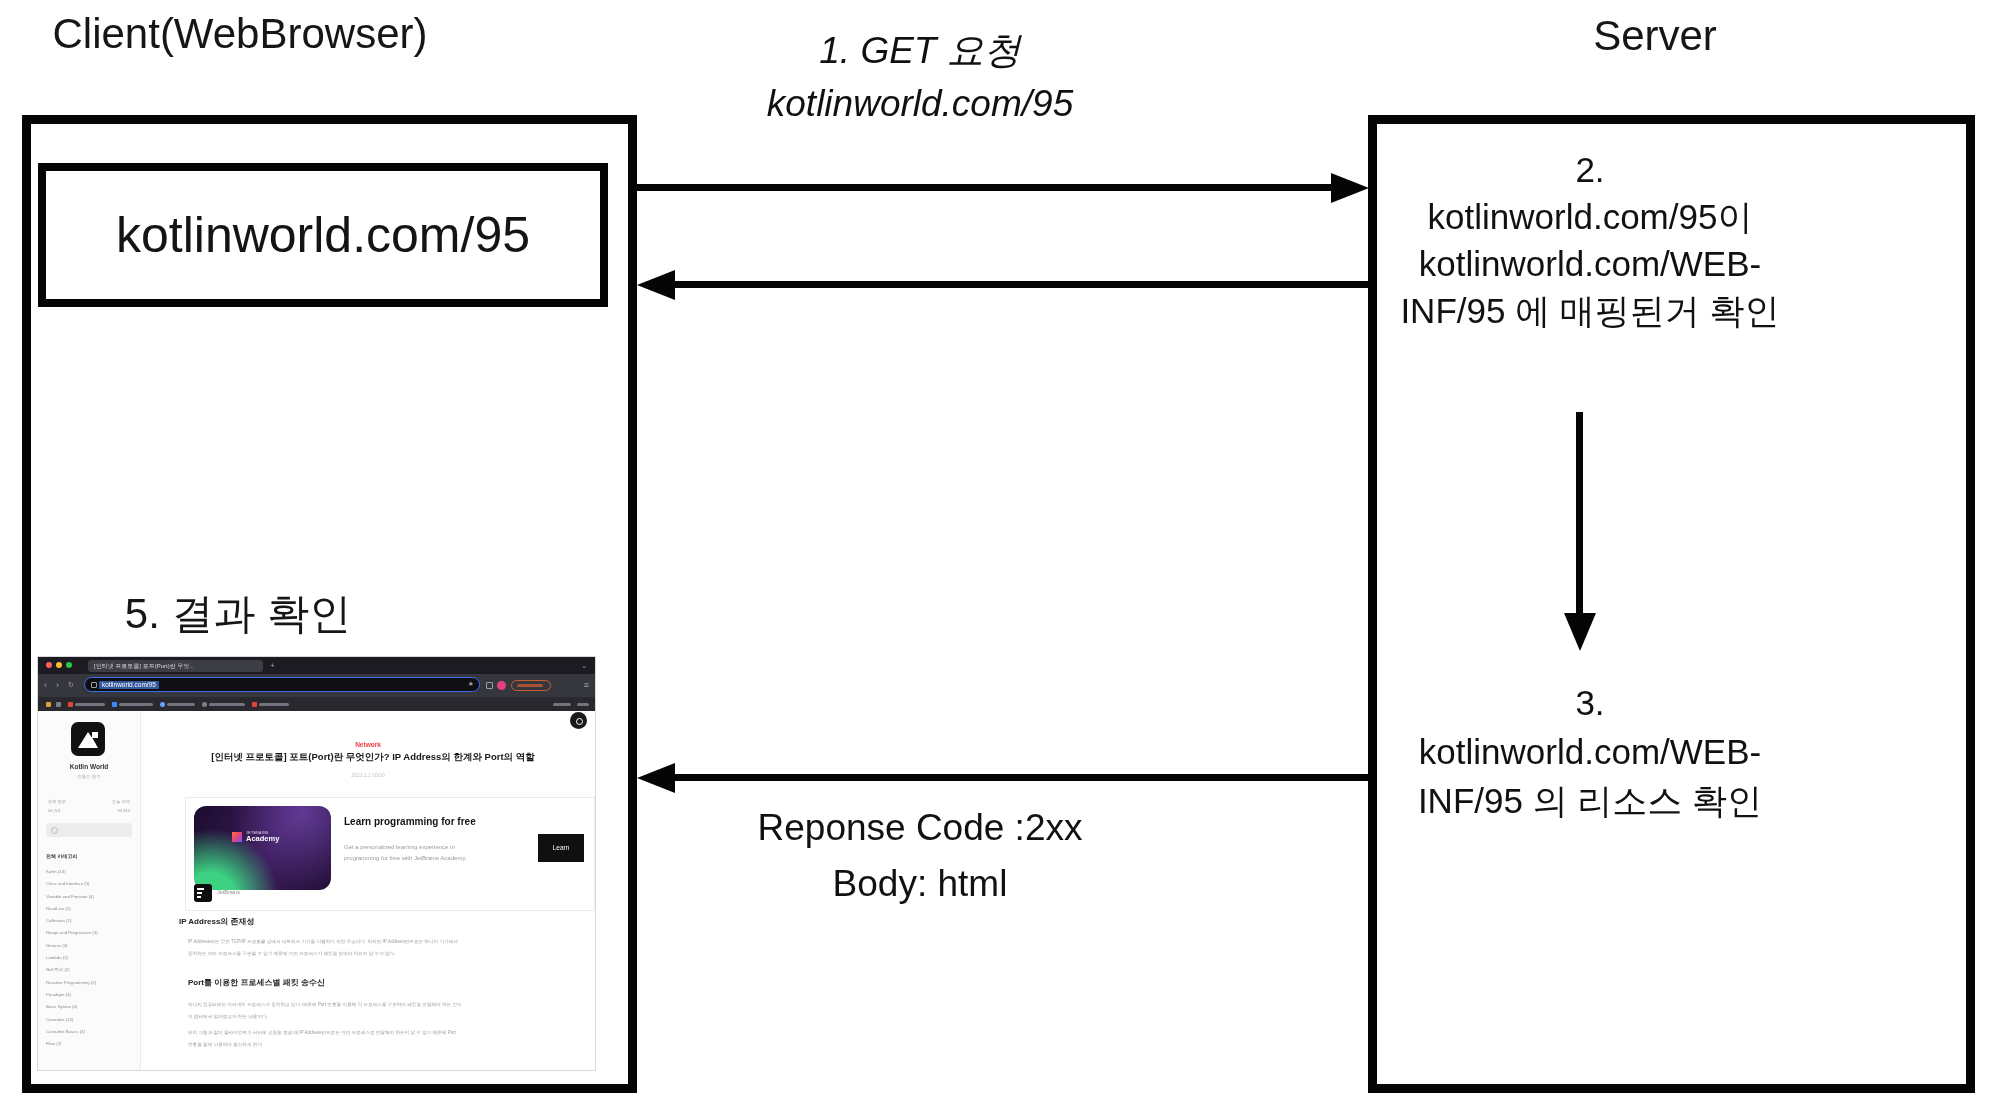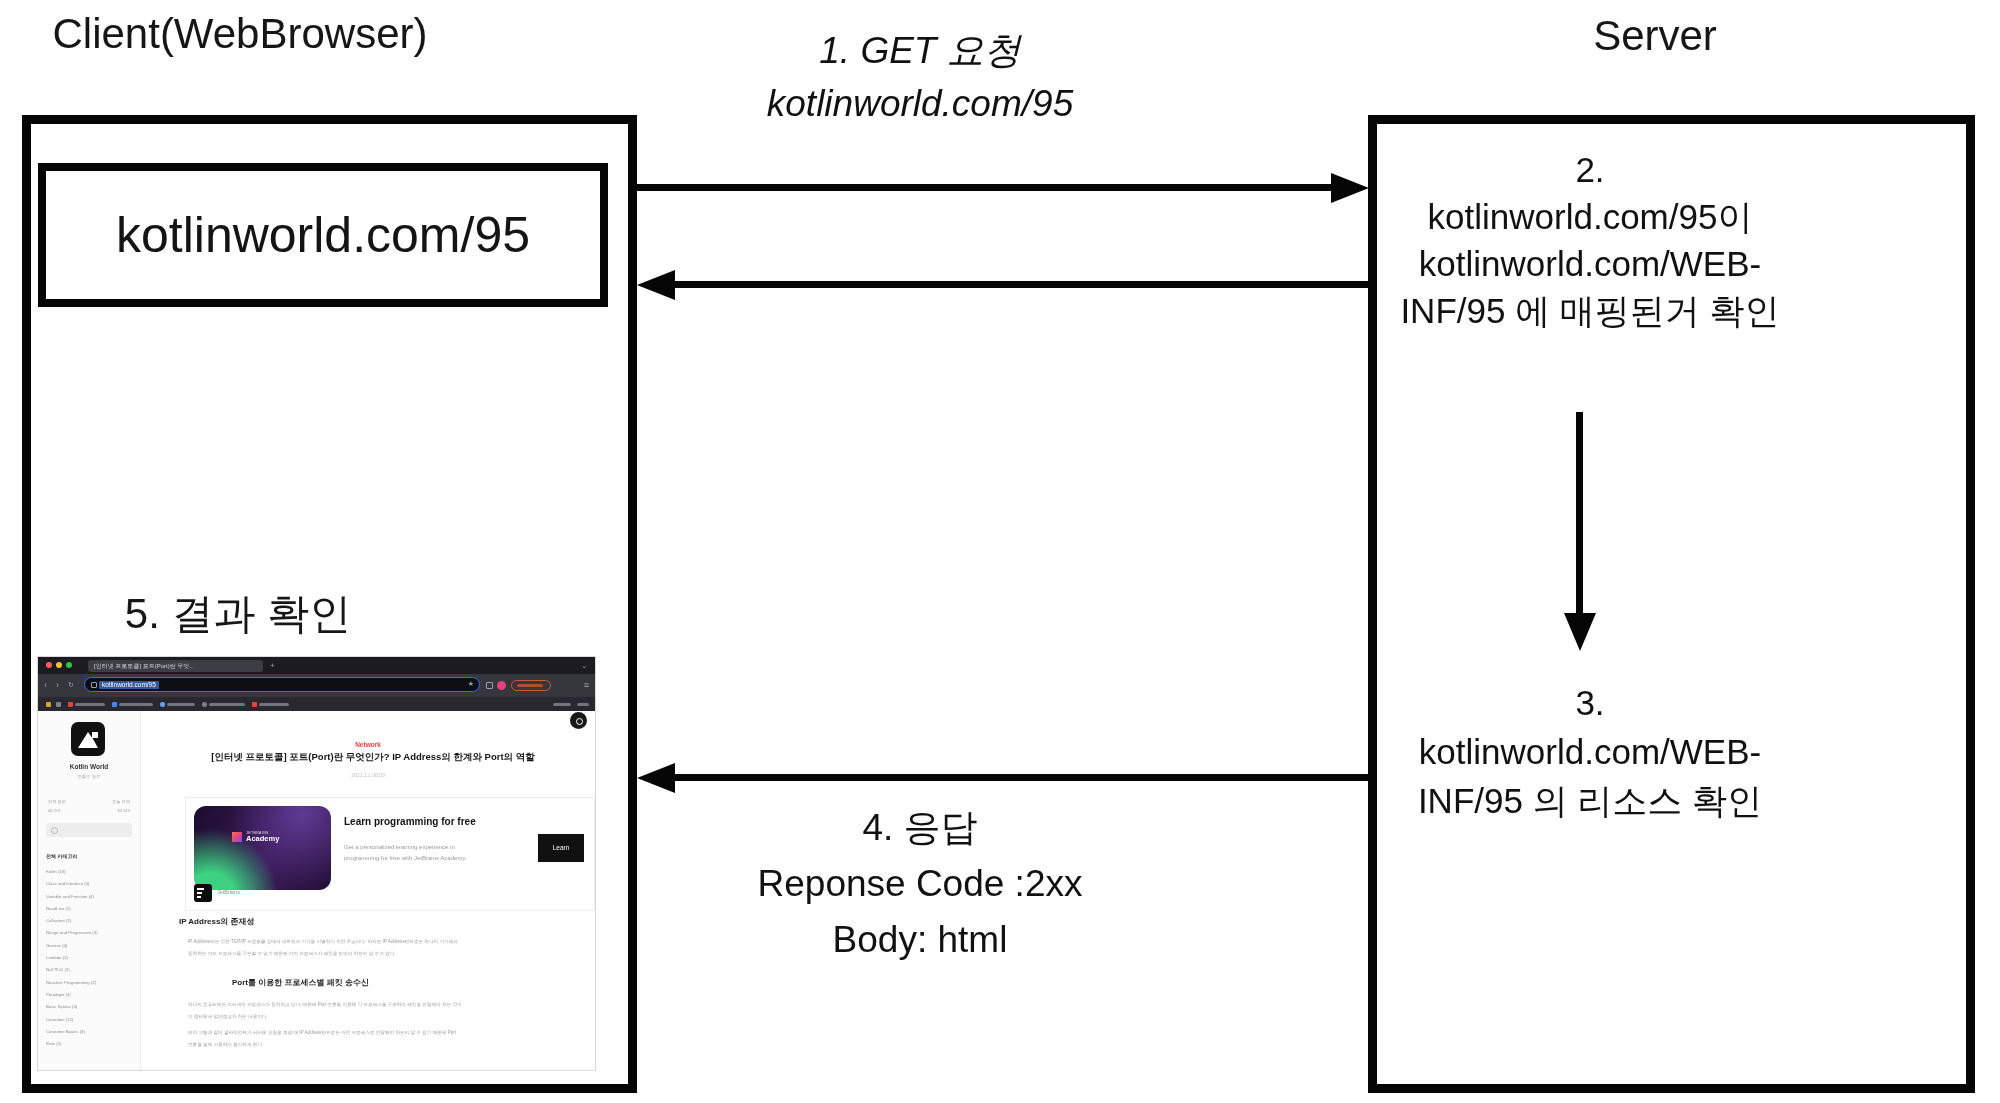--- a/index.html
+++ b/index.html
@@ -113,21 +113,20 @@
 
   <div class="abs step3-block ctr" style="left:1375px;top:678px;width:430px;">
     <div>3.</div>
     <div>kotlinworld.com/WEB-</div>
     <div>INF/95 의 리소스 확인</div>
   </div>
 
   <div class="abs aline" style="left:675px;top:774px;width:693px;height:7px;"></div>
   <div class="abs head-left" style="left:637px;top:763px;"></div>
   <div class="abs dg-label4 ctr" style="left:640px;top:800px;width:560px;">
-    <div>4. 응답</div>
     <div>Reponse Code :2xx</div>
     <div>Body: html</div>
   </div>
 
   <div class="abs dg-title ctr" style="left:38px;top:586px;width:400px;">5. 결과 확인</div>
 
   <div class="abs browser">
 
     <div class="abs tabbar">
       <div class="abs dot" style="left:8px;background:var(--light-red);"></div>
@@ -244,21 +243,21 @@
           </div>
           <div class="jbname micro">JetBrains</div>
         </div>
 
         <div class="abs h2 micro" style="left:38px;top:205px;">IP Address의 존재성</div>
         <div class="abs micro" style="left:47px;right:8px;top:225px;">
           <div class="pline">IP Address라는 것은 TCP/IP 프로토콜 상에서 네트워크 기기를 식별하기 위한 주소이다. 하지만 IP Address만으로는 하나의 기기에서</div>
           <div class="pline">동작하는 여러 프로세스를 구분할 수 없기 때문에 어떤 프로세스가 패킷을 받아야 하는지 알 수가 없다.</div>
         </div>
 
-        <div class="abs h2 micro" style="left:47px;top:266px;margin-left:44px;">Port를 이용한 프로세스별 패킷 송수신</div>
+        <div class="abs h2 micro" style="left:47px;top:266px;">Port를 이용한 프로세스별 패킷 송수신</div>
         <div class="abs micro" style="left:47px;right:8px;top:288px;">
           <div class="pline">하나의 컴퓨터에는 여러개의 프로세스가 동작하고 있다. 때문에 Port 번호를 이용해 각 프로세스를 구분하여 패킷을 전달해야 하는 것이</div>
           <div class="pline">이 챕터에서 알아보고자 하는 내용이다.</div>
         </div>
         <div class="abs micro" style="left:47px;right:8px;top:316px;">
           <div class="pline">위의 그림과 같이 클라이언트가 서버에 요청을 보낼 때 IP Address만으로는 어떤 프로세스로 전달해야 하는지 알 수 없기 때문에 Port</div>
           <div class="pline">번호를 함께 사용하여 통신하게 된다.</div>
         </div>
       </div>
     </div>

